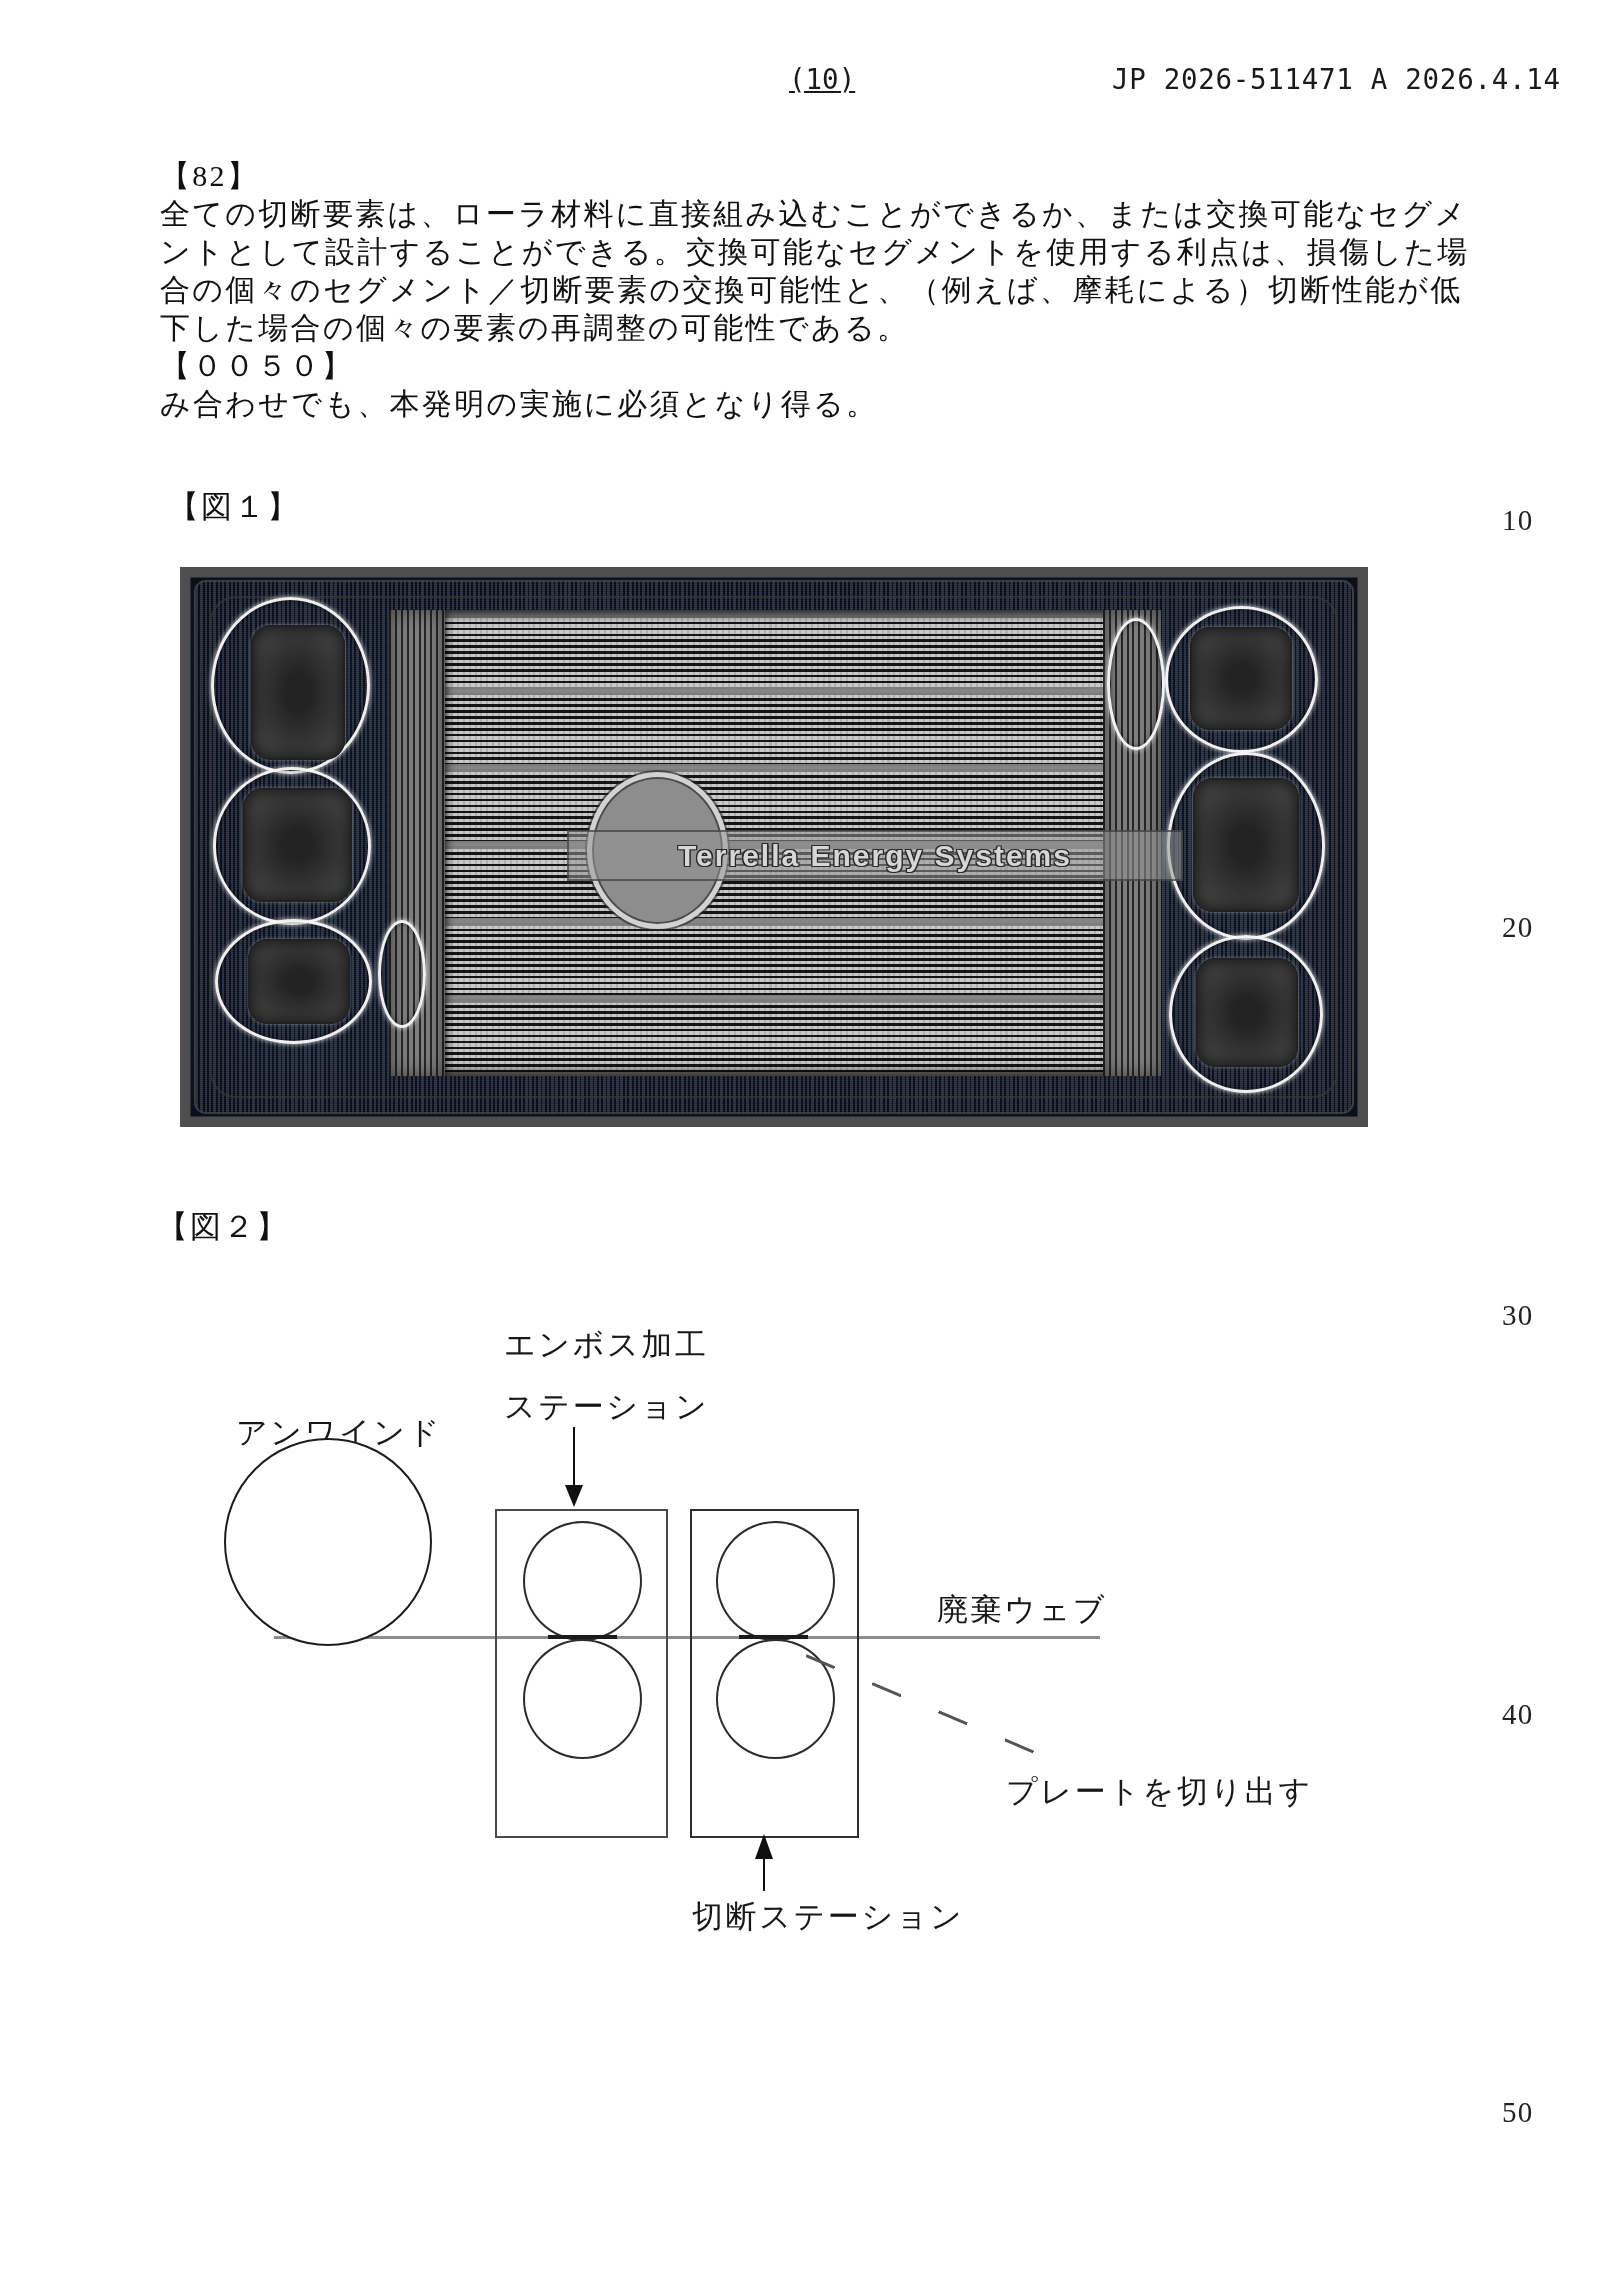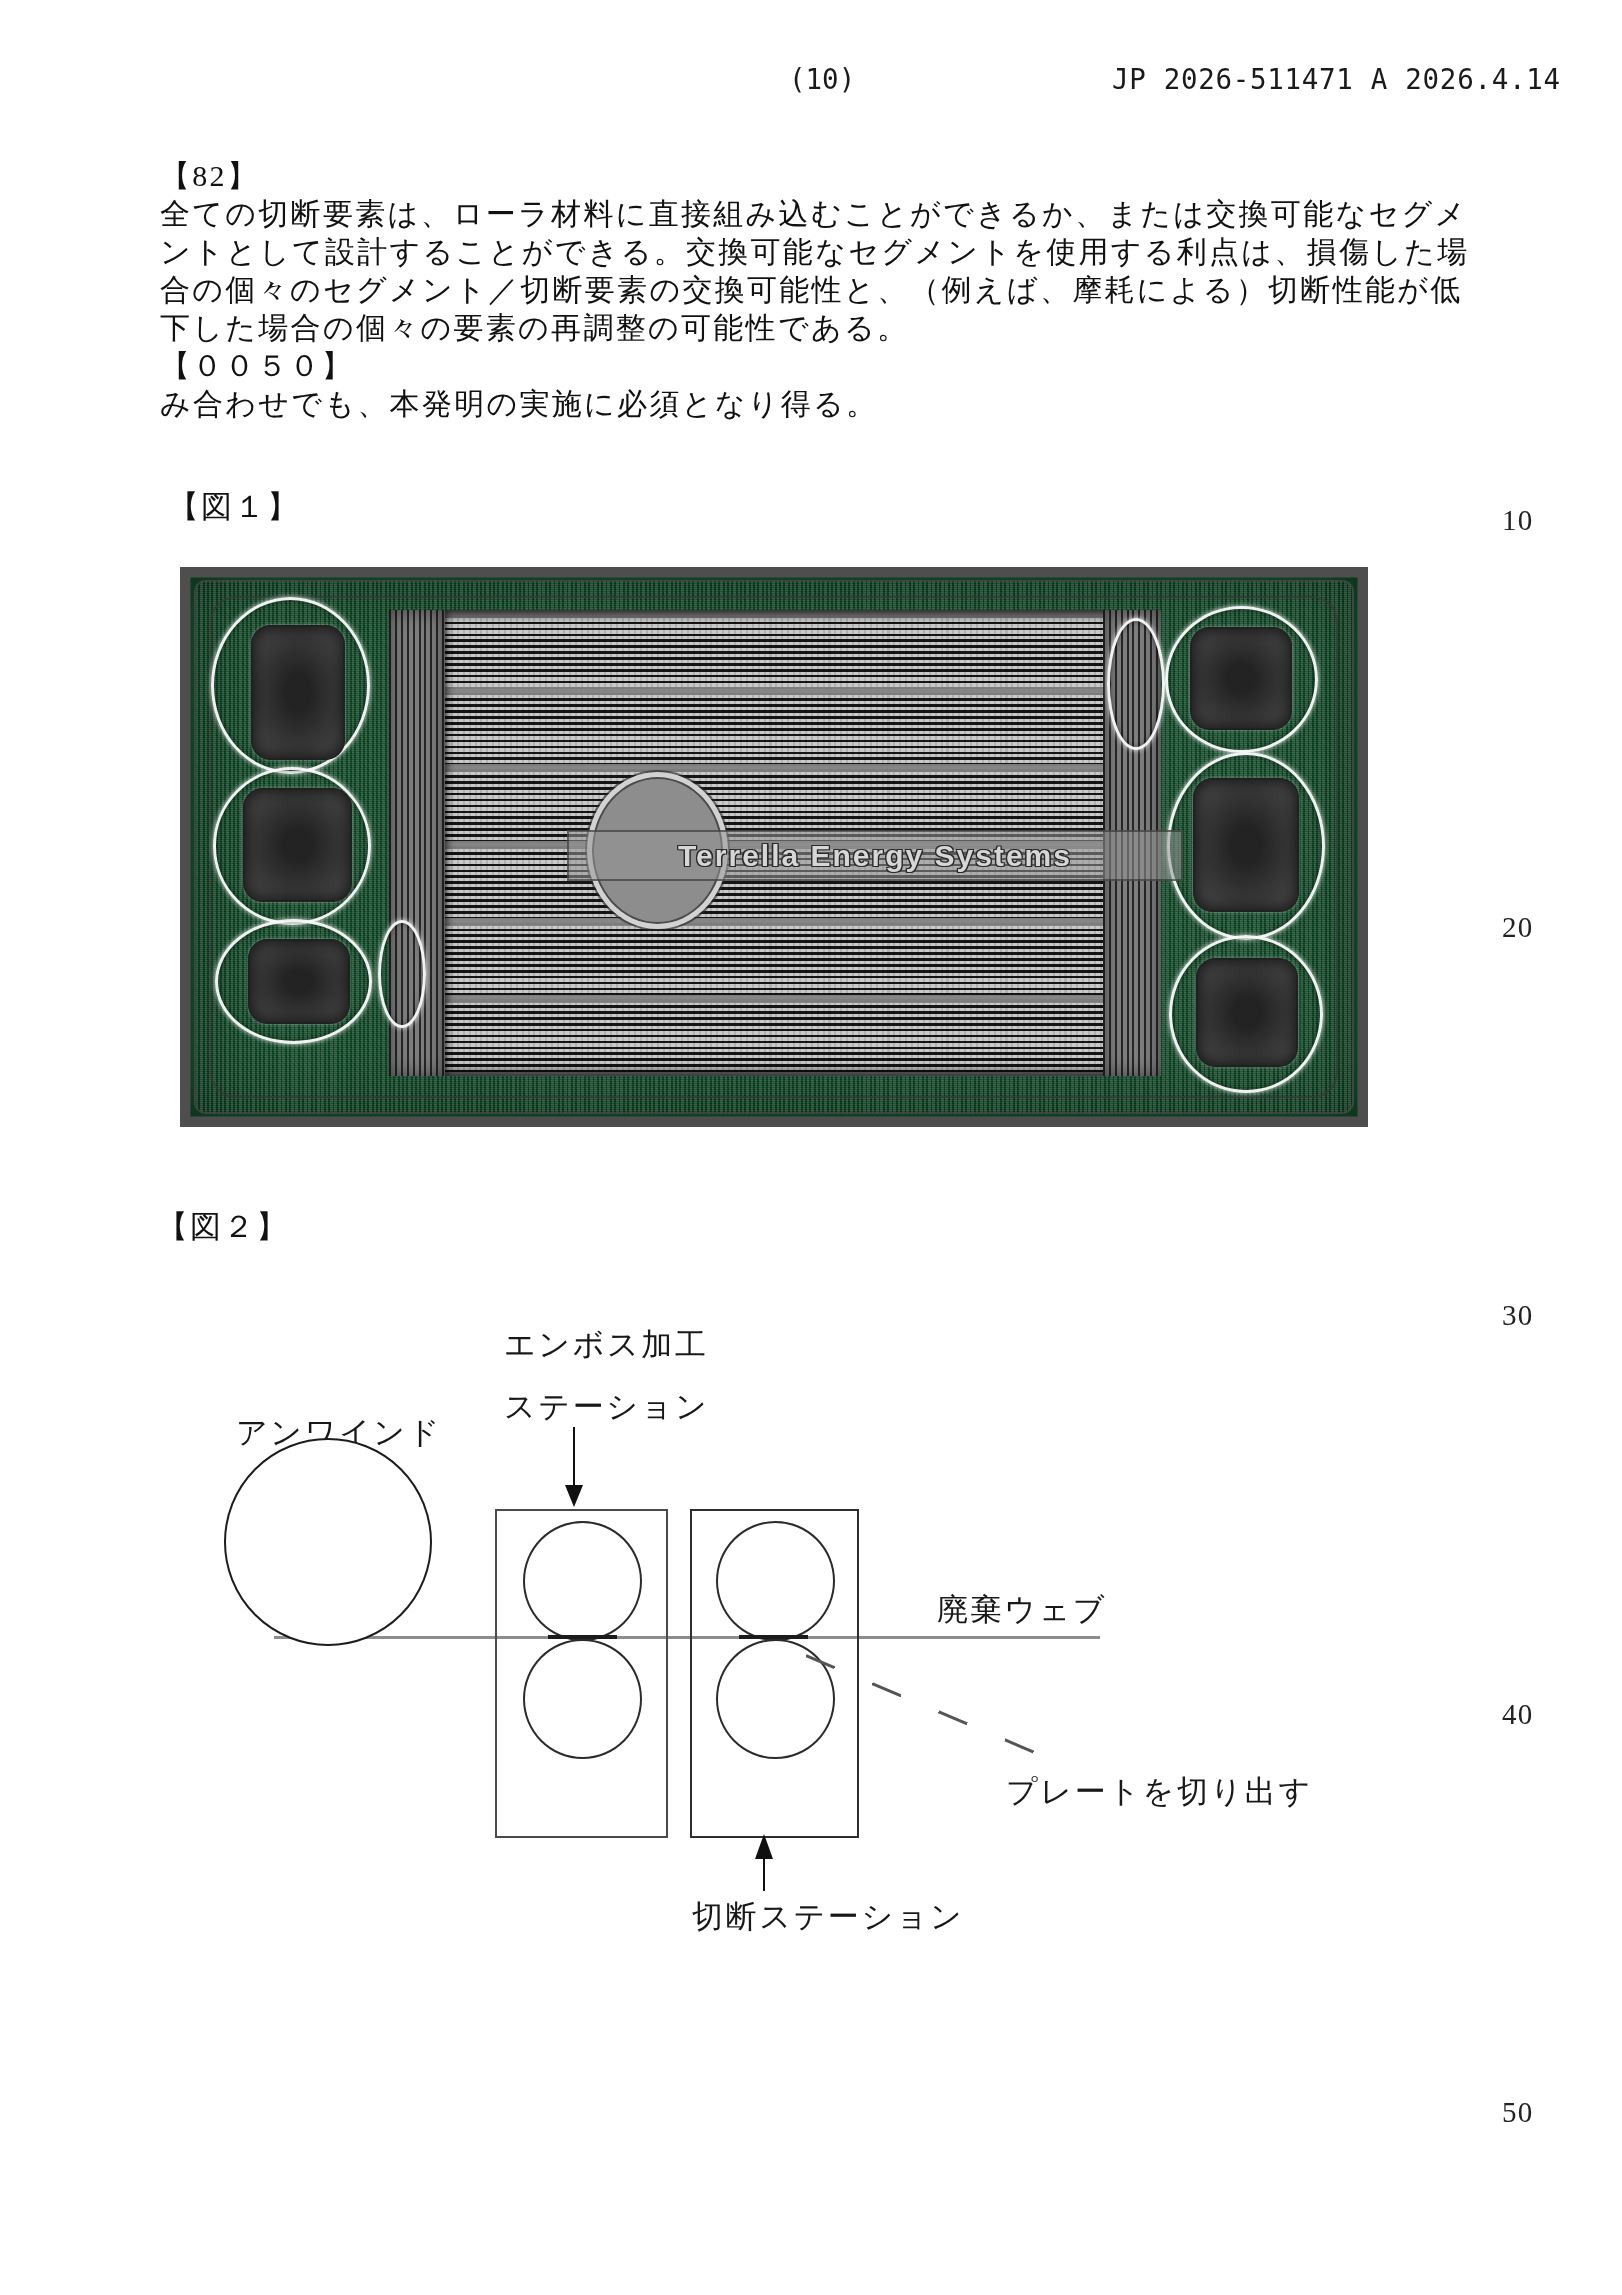--- a/index.html
+++ b/index.html
@@ -2,39 +2,39 @@
 <html style="font-size:10.5px"><head>
 <meta charset="utf-8">
 <style>
   html,body{margin:0;padding:0;background:#e8e8e8;}
   #page{position:relative;width:1623px;height:2295px;background:#ffffff;overflow:hidden;
         font-family:"Liberation Serif","DejaVu Serif",serif;color:#111;}
 
   
   .hdr{position:absolute;top:63px;font-family:"DejaVu Sans Mono","Liberation Mono",monospace;
        font-size:27.5px;color:#1a1a1a;white-space:nowrap;}
-  #hdr-page{left:789px;}
+  #hdr-page{left:789px;text-decoration:underline;}
   #hdr-pub{left:1112px;letter-spacing:0.7px;}
 
   
   #body-text{position:absolute;left:160px;top:157px;width:1322px;font-size:30px;line-height:38px;
              letter-spacing:2.3px;white-space:nowrap;}
   #fig1-label{position:absolute;left:168px;top:486px;font-size:31px;letter-spacing:2px;}
   #fig2-label{position:absolute;left:157px;top:1206px;font-size:31px;letter-spacing:2px;}
 
   
   .mnum{position:absolute;left:1502px;font-size:29px;letter-spacing:1.3px;color:#222;}
   #margin-nums .mnum:nth-child(1){top:504px;}
   #margin-nums .mnum:nth-child(2){top:911px;}
   #margin-nums .mnum:nth-child(3){top:1299px;}
   #margin-nums .mnum:nth-child(4){top:1698px;}
   #margin-nums .mnum:nth-child(5){top:2096px;}
 
   
-  #fig1{position:absolute;left:180px;top:567px;width:1188px;height:560px;background:#14532d;
+  #fig1{position:absolute;left:180px;top:567px;width:1188px;height:560px;background:#0f172a;
         box-shadow:inset 0 0 0 10.5px #4e4e4e, inset 0 0 79px rgba(0,0,0,.55);}
   .noise{background-image:
       repeating-linear-gradient(0deg, rgba(0,0,0,.22) 0 0.7px, rgba(255,255,255,0) 0.7px 2px),
       repeating-linear-gradient(90deg, rgba(255,255,255,.16) 0 0.7px, rgba(255,255,255,0) 0.7px 1.3px),
       repeating-linear-gradient(45deg, rgba(0,0,0,.14) 0 1.3px, rgba(255,255,255,0) 1.3px 3.3px);}
   #fig1 .frame-outer{position:absolute;left:14.4px;top:13px;right:14.4px;bottom:13px;
         border:2.6px solid rgba(70,70,70,.75);border-radius:11.8px;}
   #fig1 .frame-inner{position:absolute;left:30px;top:29px;right:30px;bottom:29px;
         border:2px solid rgba(55,55,55,.7);border-radius:26px;}
   #stripes{position:absolute;left:265px;top:43px;width:697px;height:466px;

